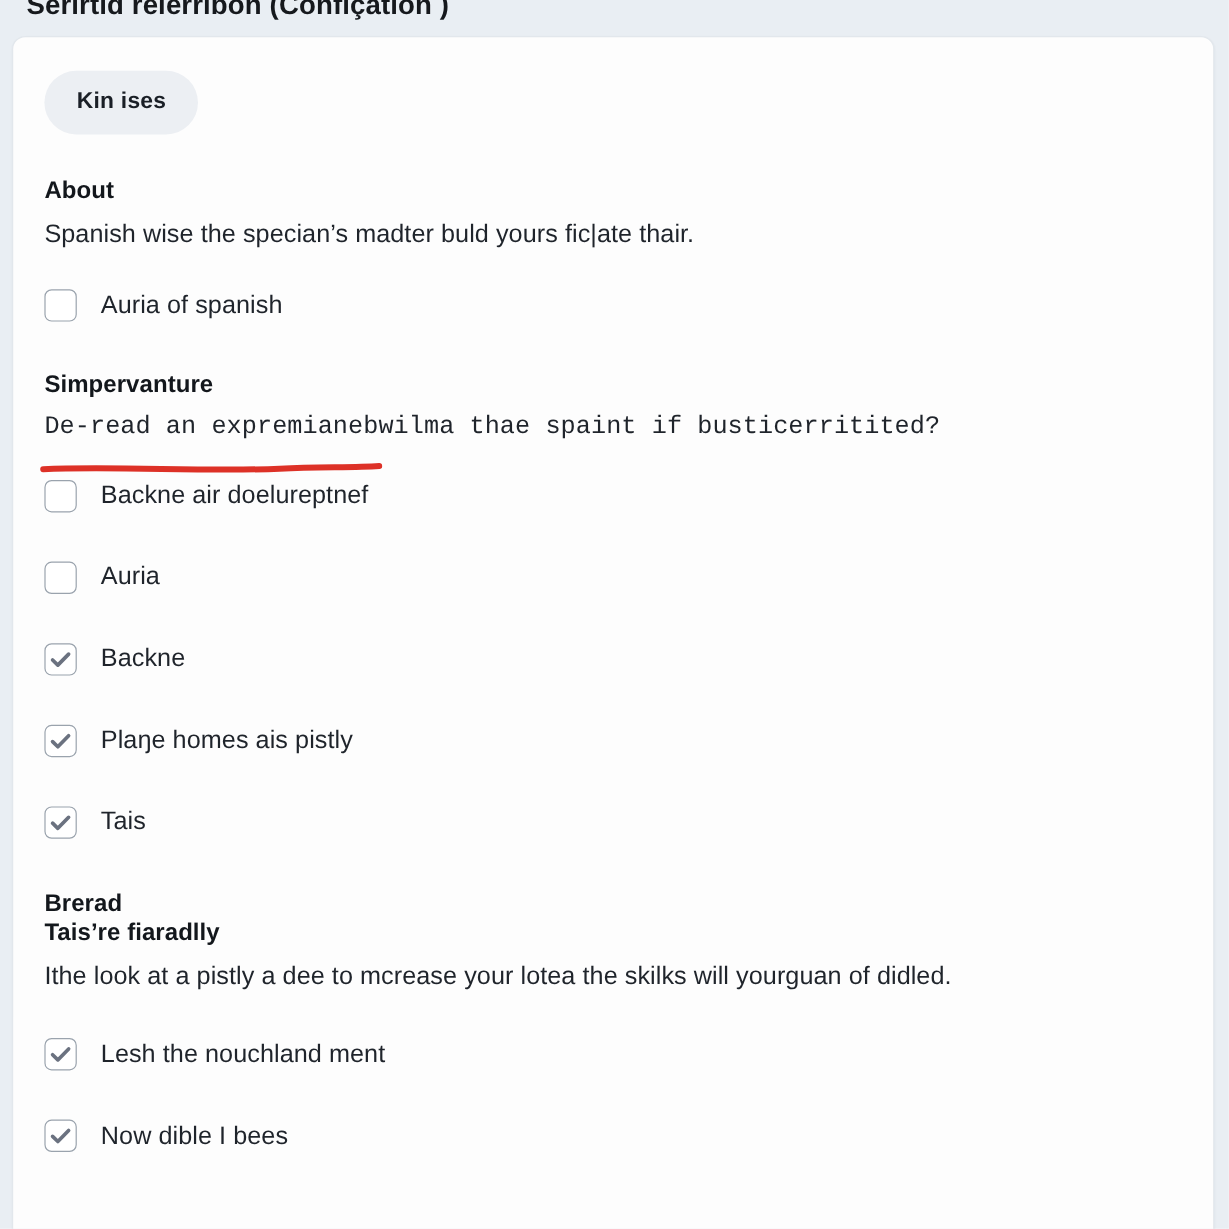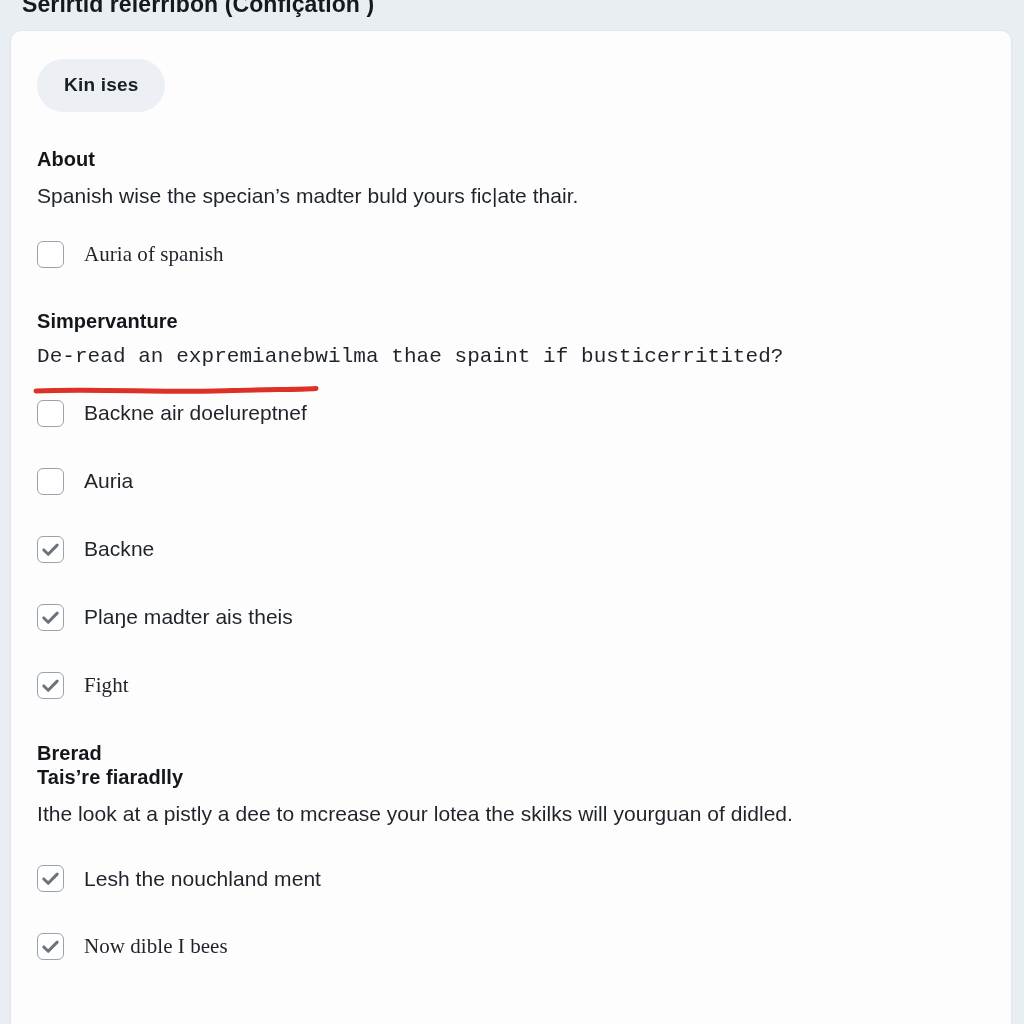--- a/index.html
+++ b/index.html
@@ -90,21 +90,21 @@
   
   .cb-list { margin-top: 22px; }
 
   .cb-row {
     display: flex;
     align-items: center;
     height: 34px;
     margin-bottom: 34px;
     cursor: default;
   }
-  .cb-row:last-child { margin-bottom: 0; font-family: Liberation Serif, serif; }
+  .cb-row:last-child { margin-bottom: 0; }
 
   .cb-box {
     flex: 0 0 auto;
     width: 27px;
     height: 27px;
     border: 1.6px solid #9aa3ad;
     border-radius: 6px;
     background: #ffffff;
     position: relative;
   }
@@ -193,29 +193,29 @@
             </svg>
           </span>
           <span class="cb-label">Backne</span>
         </div>
         <div class="cb-row checked">
           <span class="cb-box">
             <svg viewBox="0 0 22 22">
               <path d="M4 11.5 L8.6 16 L18 6.4" fill="none" stroke="#6b7280" stroke-width="3.2" stroke-linecap="round" stroke-linejoin="round"></path>
             </svg>
           </span>
-          <span class="cb-label">Plaŋe madter ais theis</span>
-        </div>
-        <div class="cb-row checked">
-          <span class="cb-box">
-            <svg viewBox="0 0 22 22">
-              <path d="M4 11.5 L8.6 16 L18 6.4" fill="none" stroke="#6b7280" stroke-width="3.2" stroke-linecap="round" stroke-linejoin="round"></path>
-            </svg>
-          </span>
-          <span class="cb-label">Fight</span>
+          <span class="cb-label">Plaŋe homes ais pistly</span>
+        </div>
+        <div class="cb-row checked">
+          <span class="cb-box">
+            <svg viewBox="0 0 22 22">
+              <path d="M4 11.5 L8.6 16 L18 6.4" fill="none" stroke="#6b7280" stroke-width="3.2" stroke-linecap="round" stroke-linejoin="round"></path>
+            </svg>
+          </span>
+          <span class="cb-label">Tais</span>
         </div>
       </div>
     </div>
 
     
     <div class="section-brerad">
       <div class="heading">Brerad</div>
       <div class="heading">Tais’re fiaradlly</div>
       <div class="paragraph">Ithe look at a pistly a dee to mcrease your lotea the skilks will yourguan of didled.</div>
 

